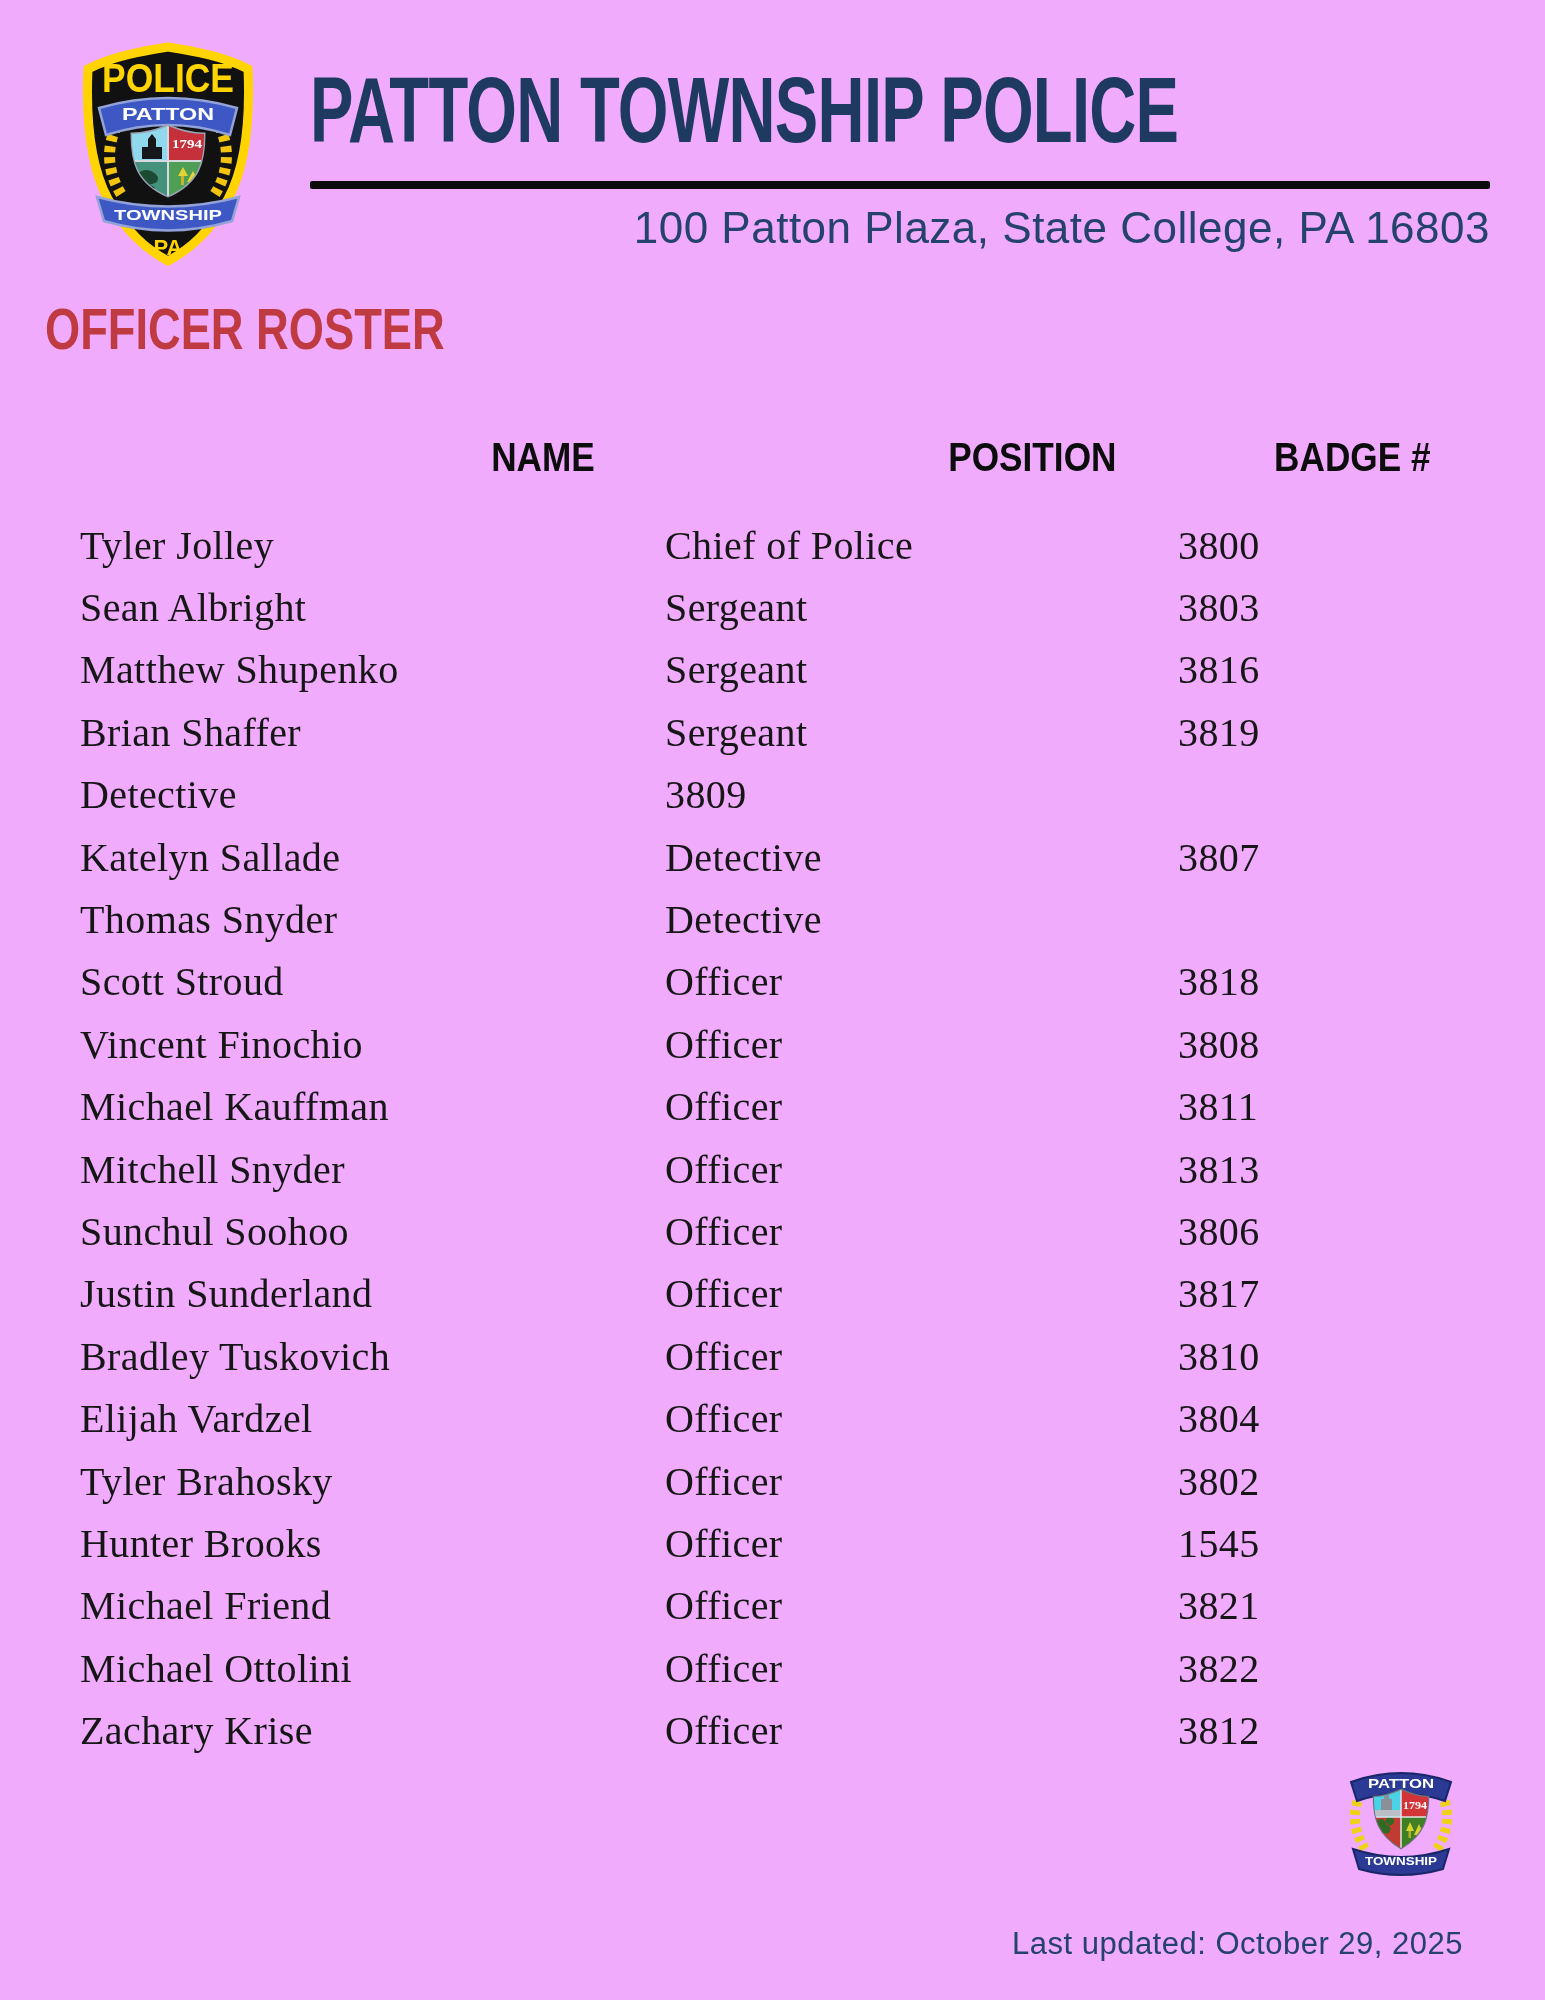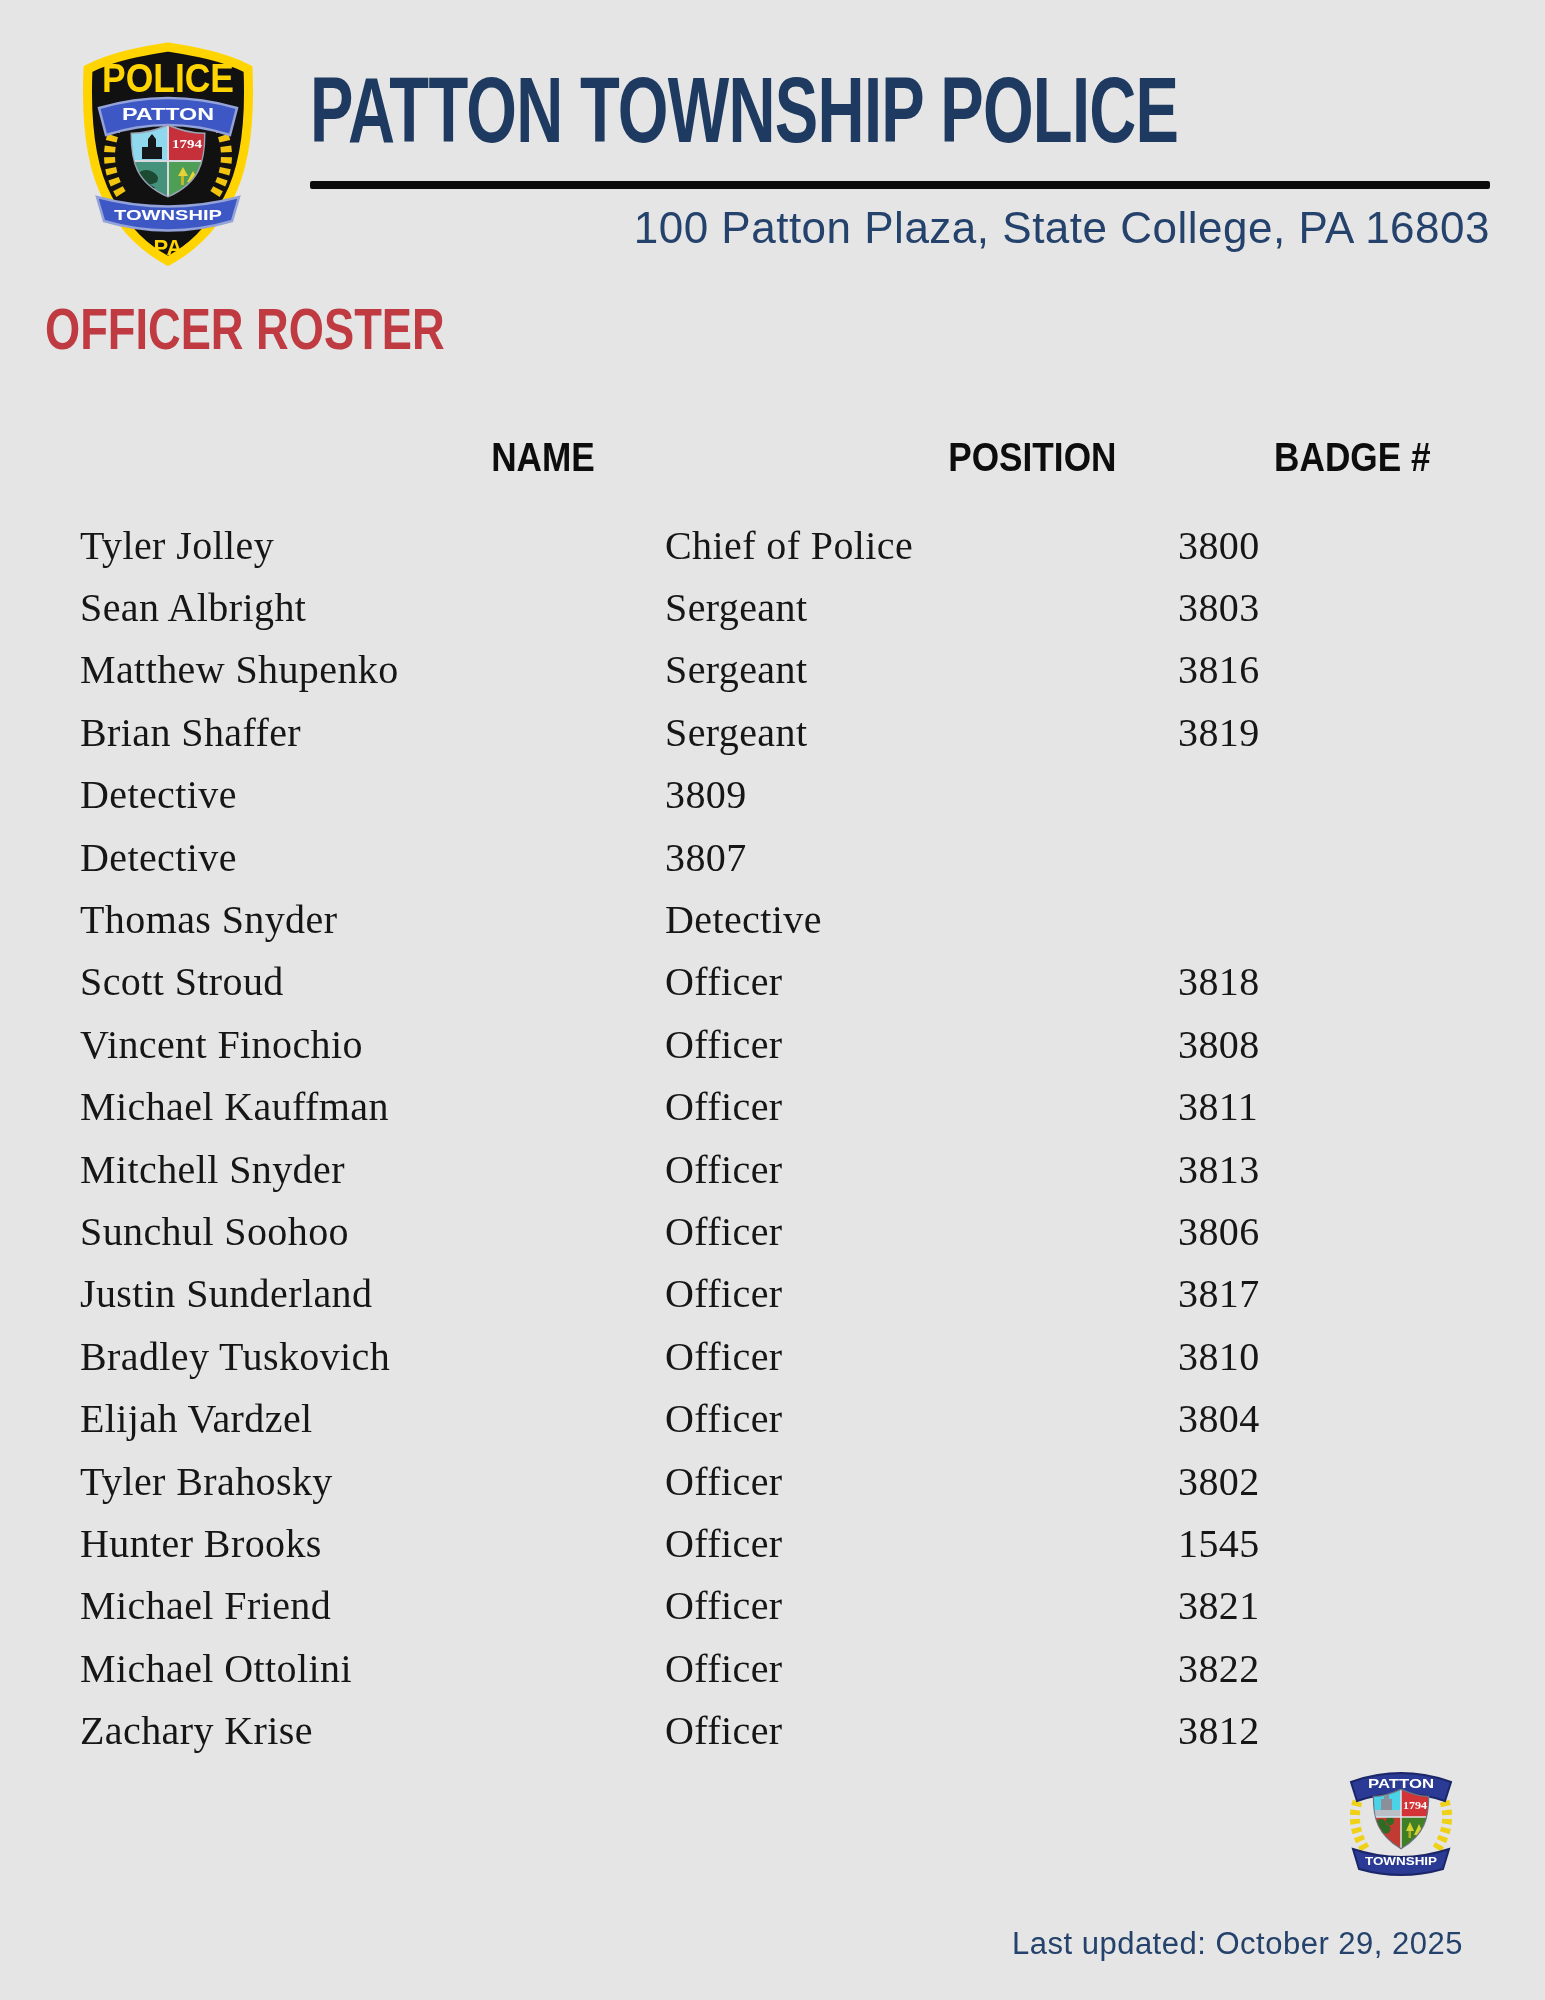--- a/index.html
+++ b/index.html
@@ -1,20 +1,20 @@
 <!DOCTYPE html>
 <html><head>
 <meta charset="utf-8">
 <style>
   html,body{margin:0;padding:0;background:#ffffff;}
   .page{
     position:relative;
     width:1545px;
     height:2000px;
-    background:#e5e5e5;
+    background:#f0abfc;
     overflow:hidden;
     font-family:"Liberation Sans", sans-serif;
   }
   
   .patch{
     position:absolute;
     left:75px; top:42px;
     width:186px; height:224px;
   }
   .header-right{
@@ -191,20 +191,21 @@
         <div class="row">
           <div class="cell">Brian Shaffer</div>
           <div class="cell">Sergeant</div>
           <div class="cell">3819</div>
         </div>
         <div class="row">
           <div class="cell">Detective</div>
           <div class="cell">3809</div>
         </div>
         <div class="row">
+          <div class="cell">Katelyn Sallade</div>
           <div class="cell">Detective</div>
           <div class="cell">3807</div>
         </div>
         <div class="row">
           <div class="cell">Thomas Snyder</div>
           <div class="cell">Detective</div>
         </div>
         <div class="row">
           <div class="cell">Scott Stroud</div>
           <div class="cell">Officer</div>

